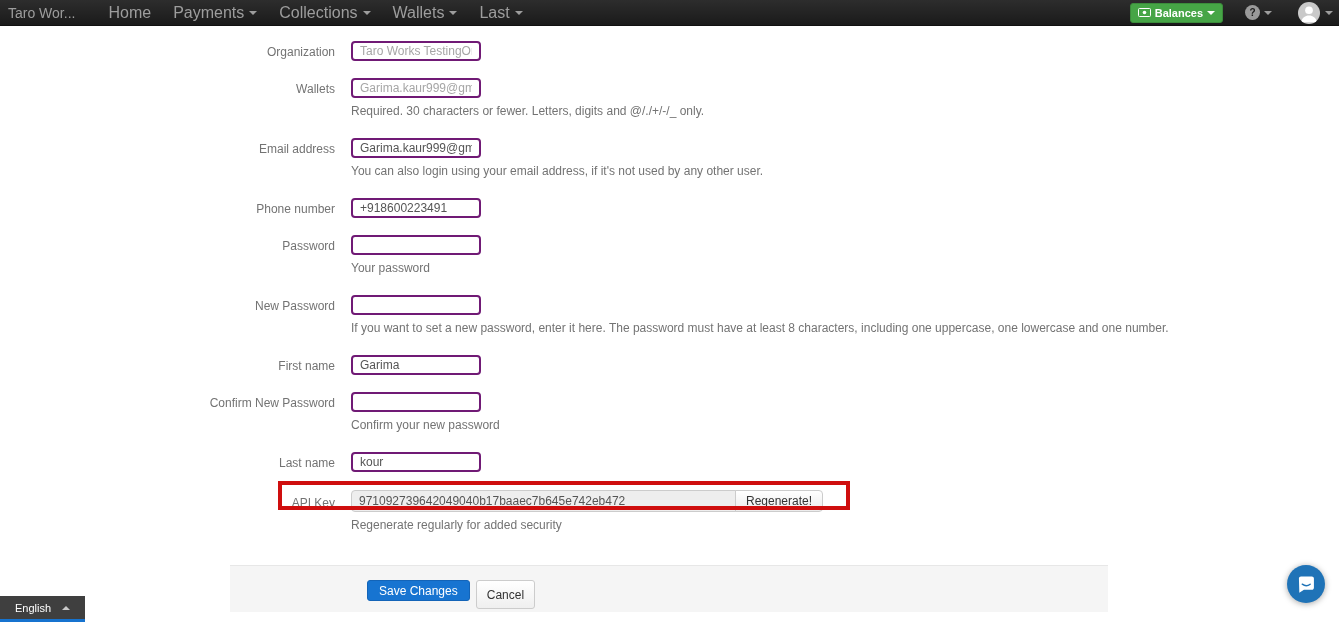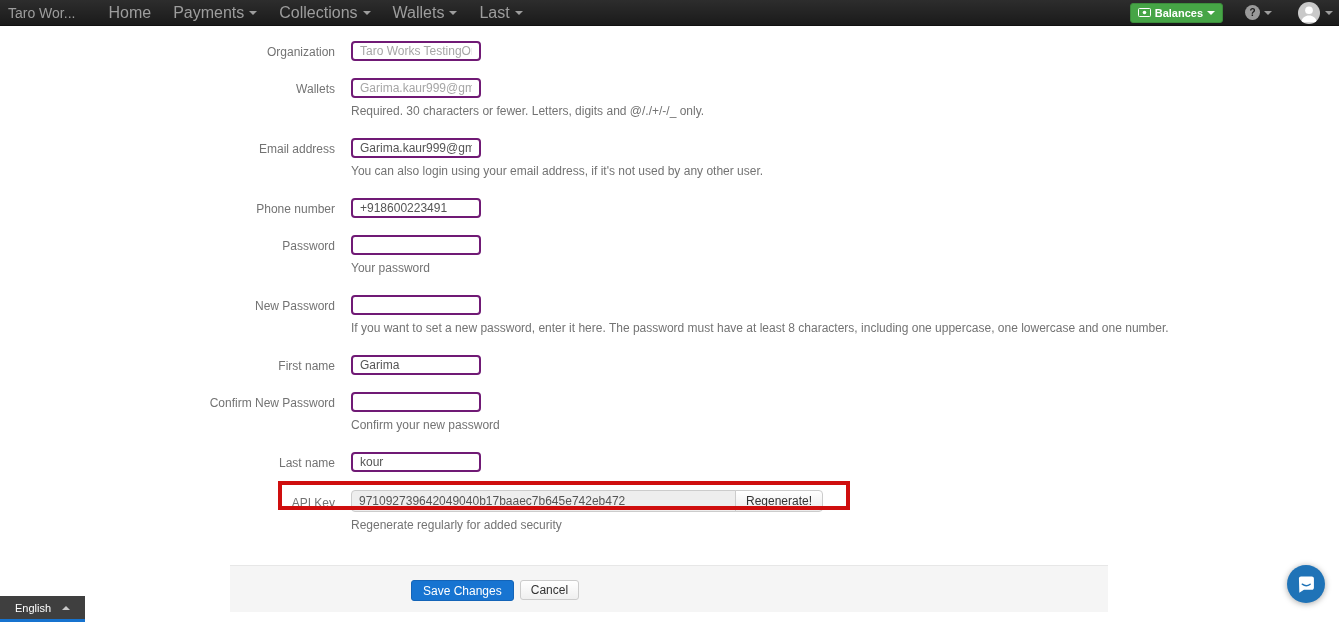--- a/index.html
+++ b/index.html
@@ -86,25 +86,25 @@
 
   
   .footer-actions {
     margin:33px 0 0 230px; width:878px; height:47px;
     background:#f5f5f5; border-top:1px solid #e7e7e7;
     padding:14px 0 0 137px; display:flex; gap:6px;
   }
   .save-btn {
     background:#1774d1; color:#fff; border:1px solid #1364b8;
     border-radius:3px; font-size:12px; padding:0 11px; height:21px;
-    cursor:pointer; font-family:inherit;margin-left:44px;
+    cursor:pointer; font-family:inherit;
   }
   .cancel-btn {
     background:linear-gradient(#fff,#efefef); color:#333; border:1px solid #ccc;
-    border-radius:3px; font-size:12px; padding:0 10px; height:20px;
+    border-radius:3px; font-size:12px; padding:0 10px; height:29px;
     cursor:pointer; font-family:inherit;
   }
 
   
   .lang-widget {
     position:absolute; left:0; bottom:0; width:85px; height:26px;
     background:#3f3f3f; border-bottom:3px solid #1673cf;
     display:flex; align-items:center; justify-content:space-between;
     padding:0 15px; cursor:pointer;
   }

